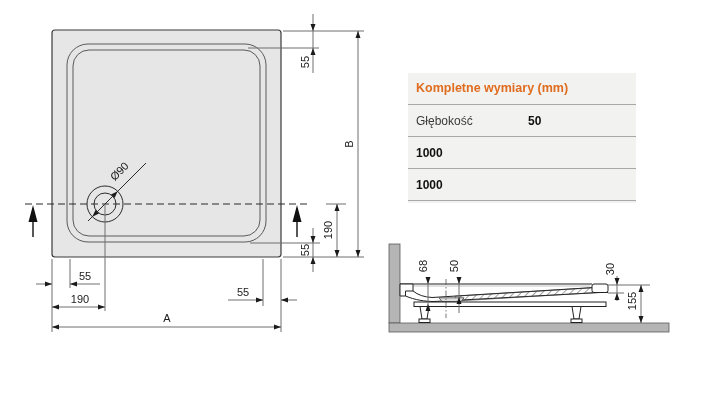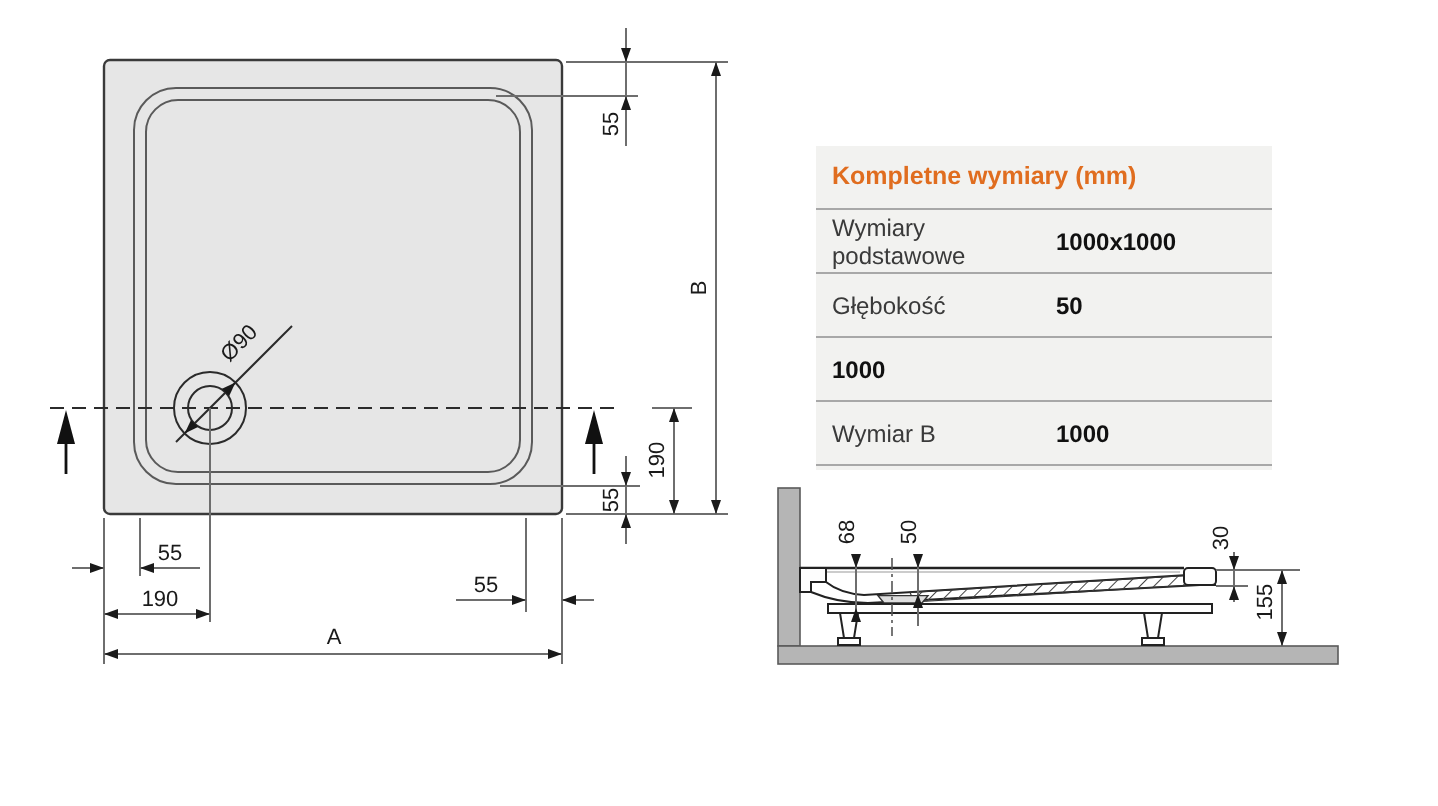--- a/index.html
+++ b/index.html
@@ -175,27 +175,22 @@
       <polygon points="641,285 638.5,292 643.5,292" fill="#1a1a1a"></polygon>
       <polygon points="641,323 638.5,316 643.5,316" fill="#1a1a1a"></polygon>
       <text class="dim-label" x="633" y="304" text-anchor="middle" transform="rotate(-90 633 301)">155</text>
     </g>
   </g>
 </svg>
 
 <div class="spec-table">
   <div class="spec-title">Kompletne wymiary (mm)</div>
   <div class="spec-row">
-    <div class="spec-label">Wymiary podstawowe</div>
-    <div class="spec-value">1000x1000</div>
-  </div>
-  <div class="spec-row">
     <div class="spec-label">Głębokość</div>
     <div class="spec-value">50</div>
   </div>
   <div class="spec-row">
     <div class="spec-value">1000</div>
   </div>
   <div class="spec-row">
-    <div class="spec-label">Wymiar B</div>
     <div class="spec-value">1000</div>
   </div>
 </div>
 
 </body></html>

